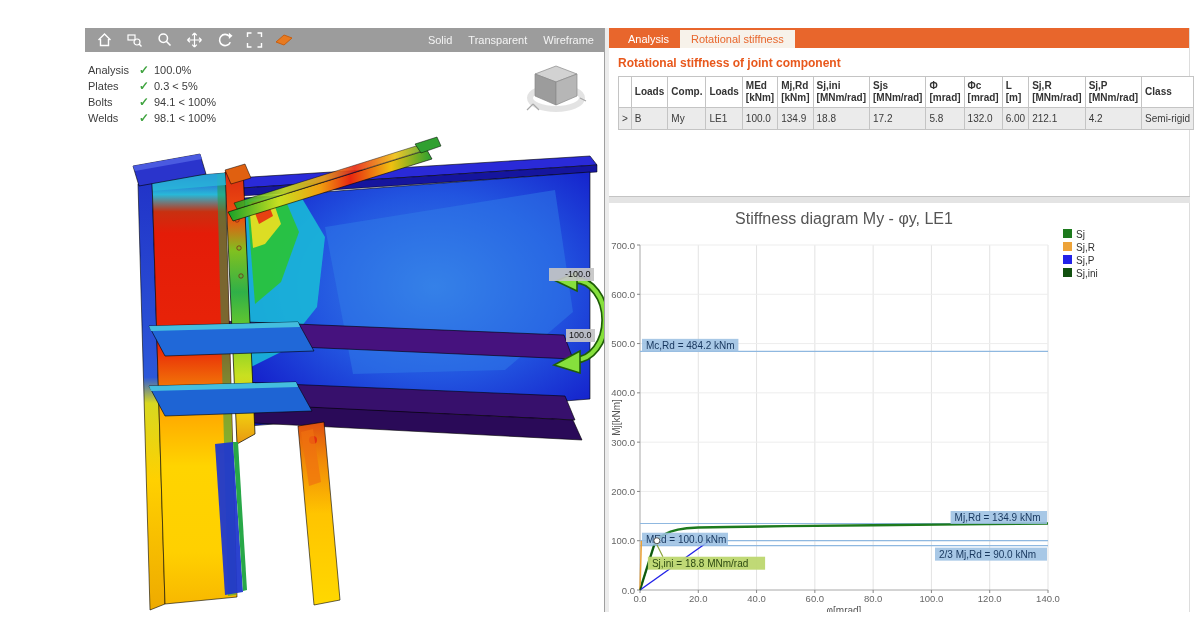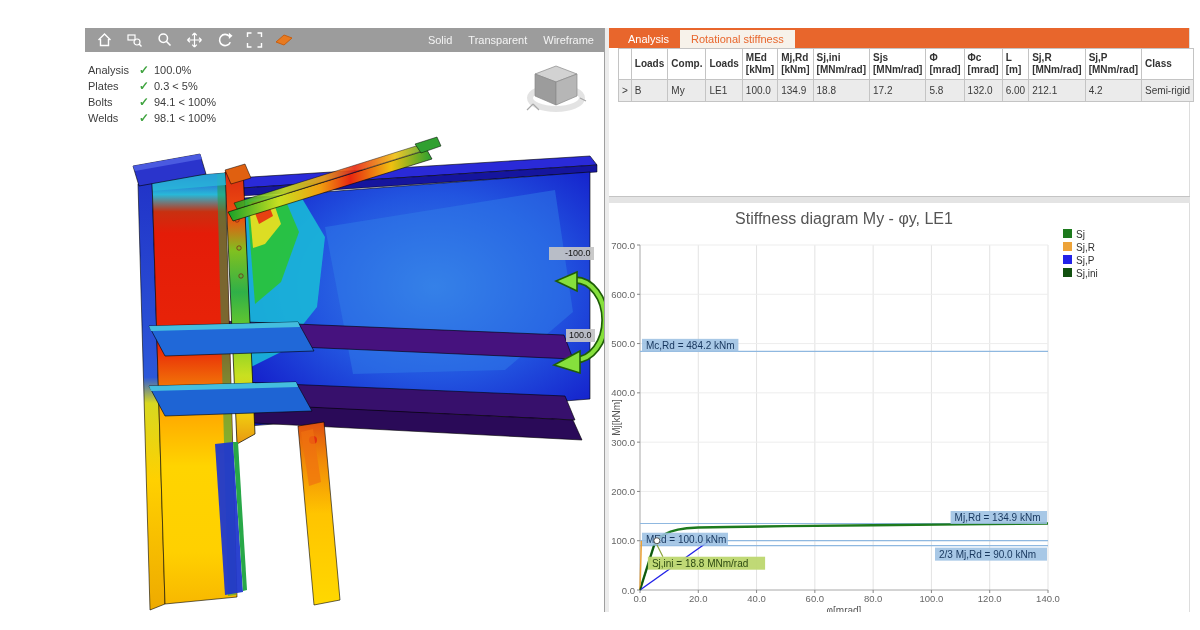--- a/index.html
+++ b/index.html
@@ -228,32 +228,33 @@
       <polygon points="52,16 52,38 31,47 31,24" fill="#b6b6b6" stroke="#8a8a8a" stroke-width=".7"></polygon>
       <path d="M8,46 L2,52 M8,46 L14,52 M55,40 L61,43" stroke="#a8a8a8" stroke-width="1.2" fill="none"></path>
     </svg>
 
     <svg class="moment-arrow" width="70" height="112" viewBox="0 0 70 112">
       <path d="M30,12 A30,40 0 0 1 30,92" fill="none" stroke="#1e5c08" stroke-width="7.5"></path>
       <path d="M30,12 A30,40 0 0 1 30,92" fill="none" stroke="#86e03c" stroke-width="4.2"></path>
       <polygon points="32,4 11,13 32,23" fill="#86e03c" stroke="#1e5c08" stroke-width="1.6"></polygon>
       <polygon points="35,83 9,97 35,105" fill="#86e03c" stroke="#1e5c08" stroke-width="1.6"></polygon>
     </svg>
-    <div class="mlabel" style="left:464px;top:219px;padding-left:16px;">-100.0</div>
+    <div class="mlabel" style="left:464px;top:240px;padding-left:16px;">-100.0</div>
     <div class="mlabel" style="left:481px;top:301px;">100.0</div>
   </div>
 
   <div class="vsplit"></div>
   <div class="hsplit"></div>
 
   <div class="right-top">
     <div class="tabbar">
       <div class="tab">Analysis</div>
       <div class="tab active">Rotational stiffness</div>
     </div>
+    <div class="heading">Rotational stiffness of joint component</div>
     <table class="stiff" id="stiff-table">
         <tbody>
           <tr>
             <th style="width:16px"></th>
             <th style="width:34px">Loads</th>
             <th style="width:42px">Comp.</th>
             <th style="width:38px">Loads</th>
             <th style="width:20px">MEd<br>[kNm]</th>
             <th style="width:36px">Mj,Rd<br>[kNm]</th>
             <th style="width:52px">Sj,ini<br>[MNm/rad]</th>

